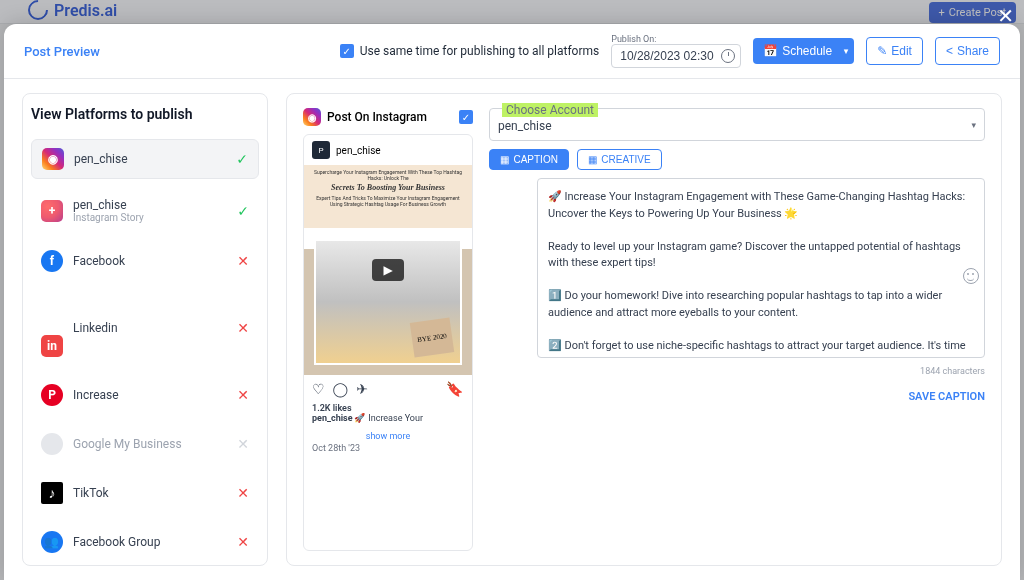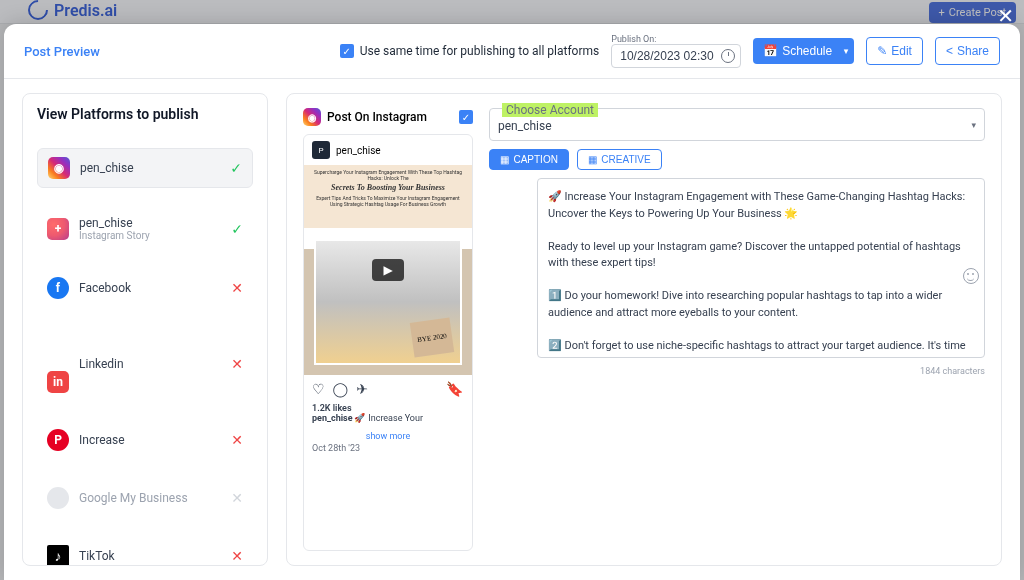--- a/index.html
+++ b/index.html
@@ -20,21 +20,21 @@
 .dt-input { border: 1px solid #d1d5db; border-radius: 4px; padding: 4px 26px 4px 8px; font-size: 12px; background: #fff; color: #374151; position: relative; width: 130px; }
 .dt-wrap { position: relative; }
 .dt-icon { position: absolute; right: 6px; top: 50%; transform: translateY(-50%); width: 14px; height: 14px; border: 1.5px solid #6b7280; border-radius: 50%; }
 .dt-icon::after { content: ""; position: absolute; left: 45%; top: 20%; width: 1.5px; height: 4px; background: #6b7280; }
 .btn { border: none; padding: 6px 10px; border-radius: 4px; font-size: 12px; cursor: pointer; display: inline-flex; align-items: center; gap: 4px; }
 .btn-primary { background: #3b82f6; color: #fff; }
 .btn-outline { background: #fff; color: #3b82f6; border: 1px solid #3b82f6; }
 .btn-schedule { position: relative; padding-right: 22px; }
 .btn-schedule::after { content: "▾"; position: absolute; right: 6px; font-size: 9px; }
 .modal-body { flex: 1; display: flex; padding: 14px 18px; gap: 18px; overflow: hidden; }
-.left-panel { width: 246px; border: 1px solid #e5e7eb; border-radius: 8px; padding: 12px 14px; display: flex; flex-direction: column; gap: 20px; overflow-y: auto; }
+.left-panel { width: 246px; border: 1px solid #e5e7eb; border-radius: 8px; padding: 12px 8px; display: flex; flex-direction: column; gap: 11px; overflow-y: auto; }
 .left-title { font-weight: 600; font-size: 14px; color: #111827; margin-bottom: 6px; }
 .platform-row { display: flex; align-items: center; gap: 10px; padding: 8px 10px; border-radius: 6px; font-size: 12px; color: #374151; }
 .platform-row.selected { background: #f3f4f6; border: 1px solid #e5e7eb; }
 .platform-icon { width: 22px; height: 22px; border-radius: 5px; display: flex; align-items: center; justify-content: center; font-size: 12px; color: #fff; font-weight: 700; flex-shrink: 0; }
 .ig-grad { background: linear-gradient(45deg, #feda75, #fa7e1e, #d62976, #962fbf, #4f5bd5); }
 .story-grad { background: radial-gradient(circle at 30% 30%, #ff6b6b, #ee5a6f, #b73d8e); }
 .fb-bg { background: #1877f2; border-radius: 50%; }
 .li-bg { background: #ef4444; margin-top: 36px; }
 .pi-bg { background: #e60023; border-radius: 50%; }
 .gmb-bg { background: #e5e7eb; border-radius: 50%; }
@@ -264,16 +264,17 @@
           <div class="caption-box">🚀 Increase Your Instagram Engagement with These Game-Changing Hashtag Hacks: Uncover the Keys to Powering Up Your Business 🌟
 
 Ready to level up your Instagram game? Discover the untapped potential of hashtags with these expert tips!
 
 1️⃣ Do your homework! Dive into researching popular hashtags to tap into a wider audience and attract more eyeballs to your content.
 
 2️⃣ Don't forget to use niche-specific hashtags to attract your target audience. It's time to reach the people who truly matter!</div>
           <span class="emoji-btn"></span>
         </div>
         <div class="char-count">1844 characters</div>
+        <div class="save-link">SAVE CAPTION</div>
       </div>
     </div>
   </div>
 </div>
 
 </body></html>

